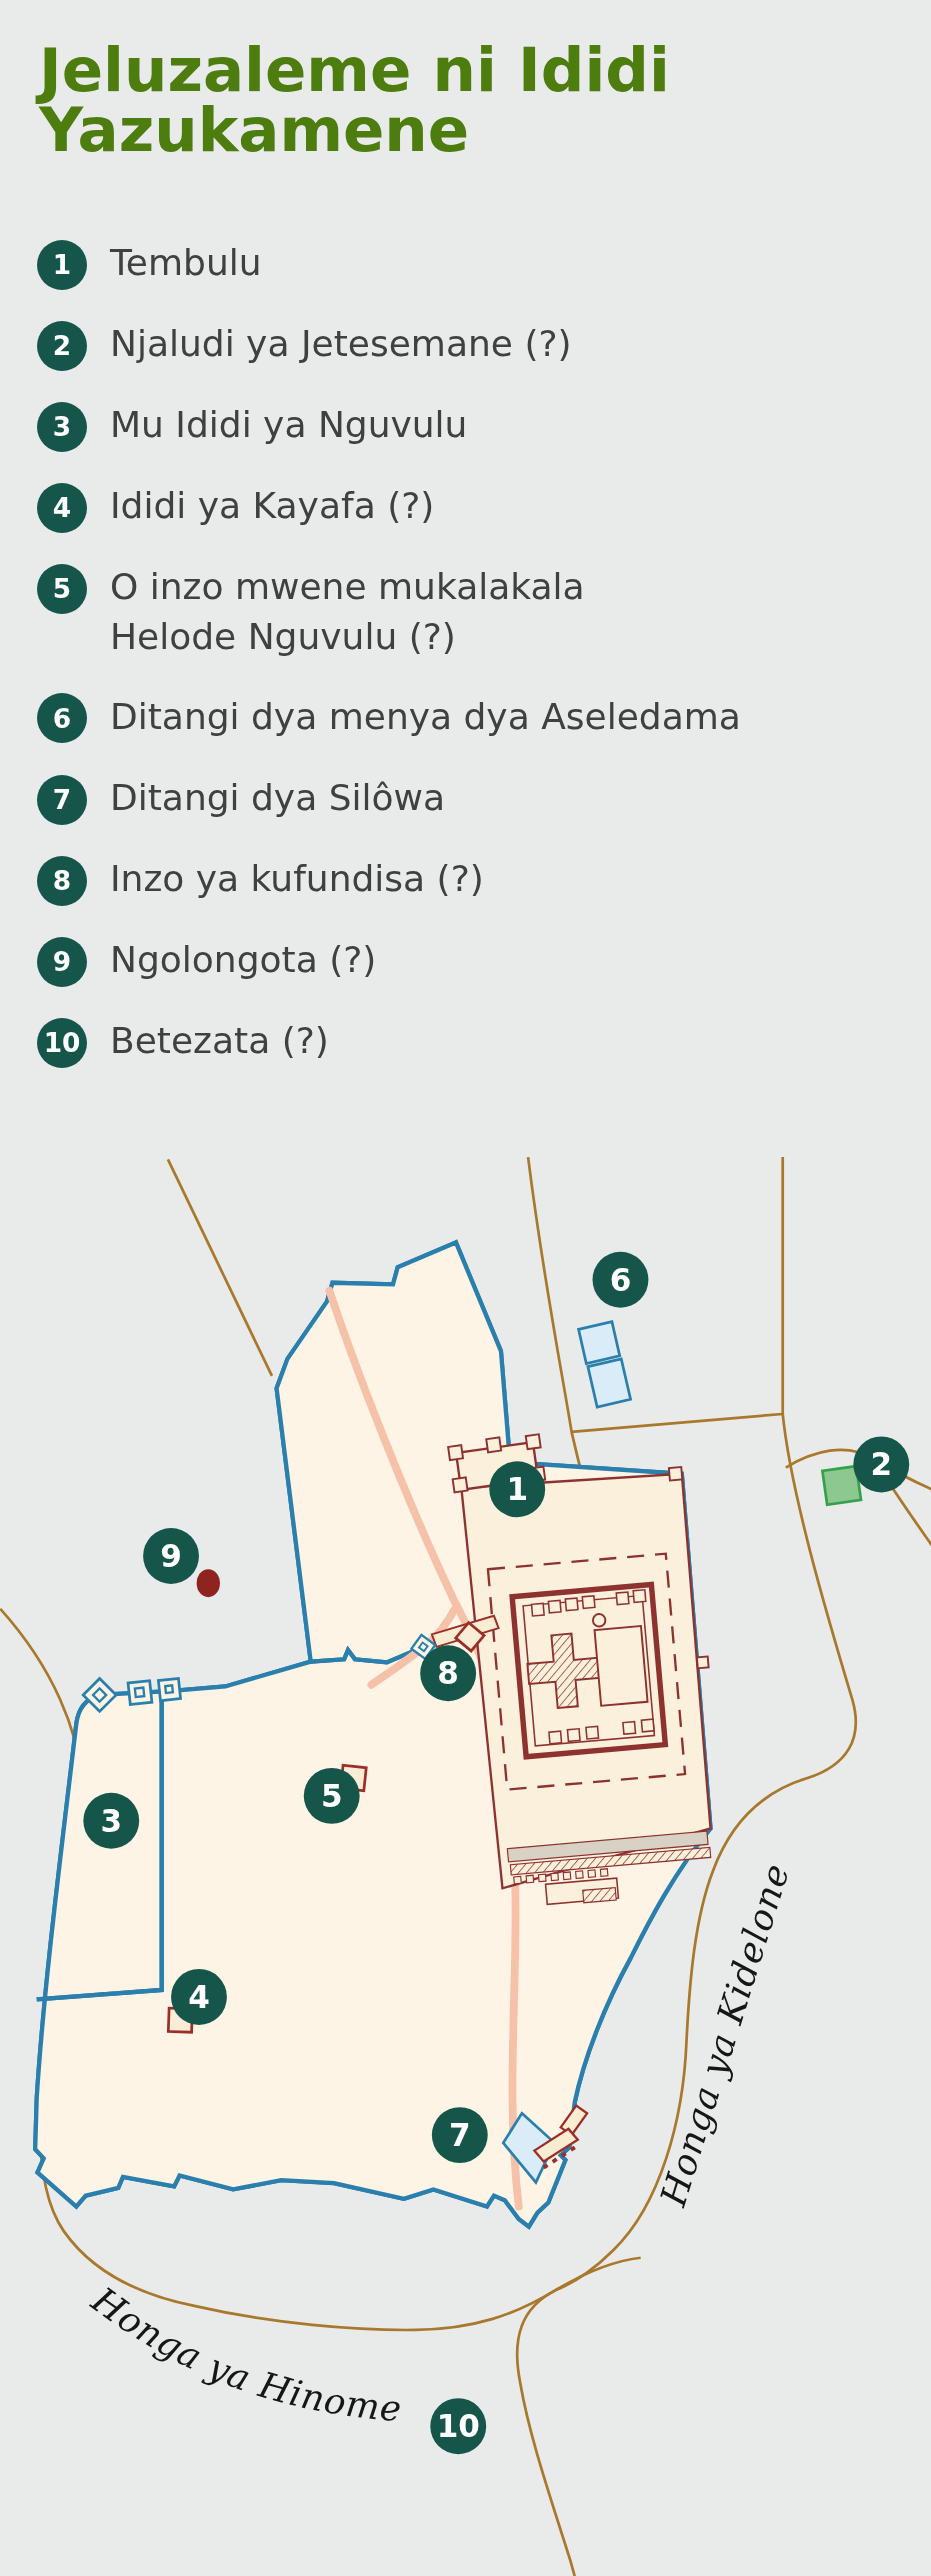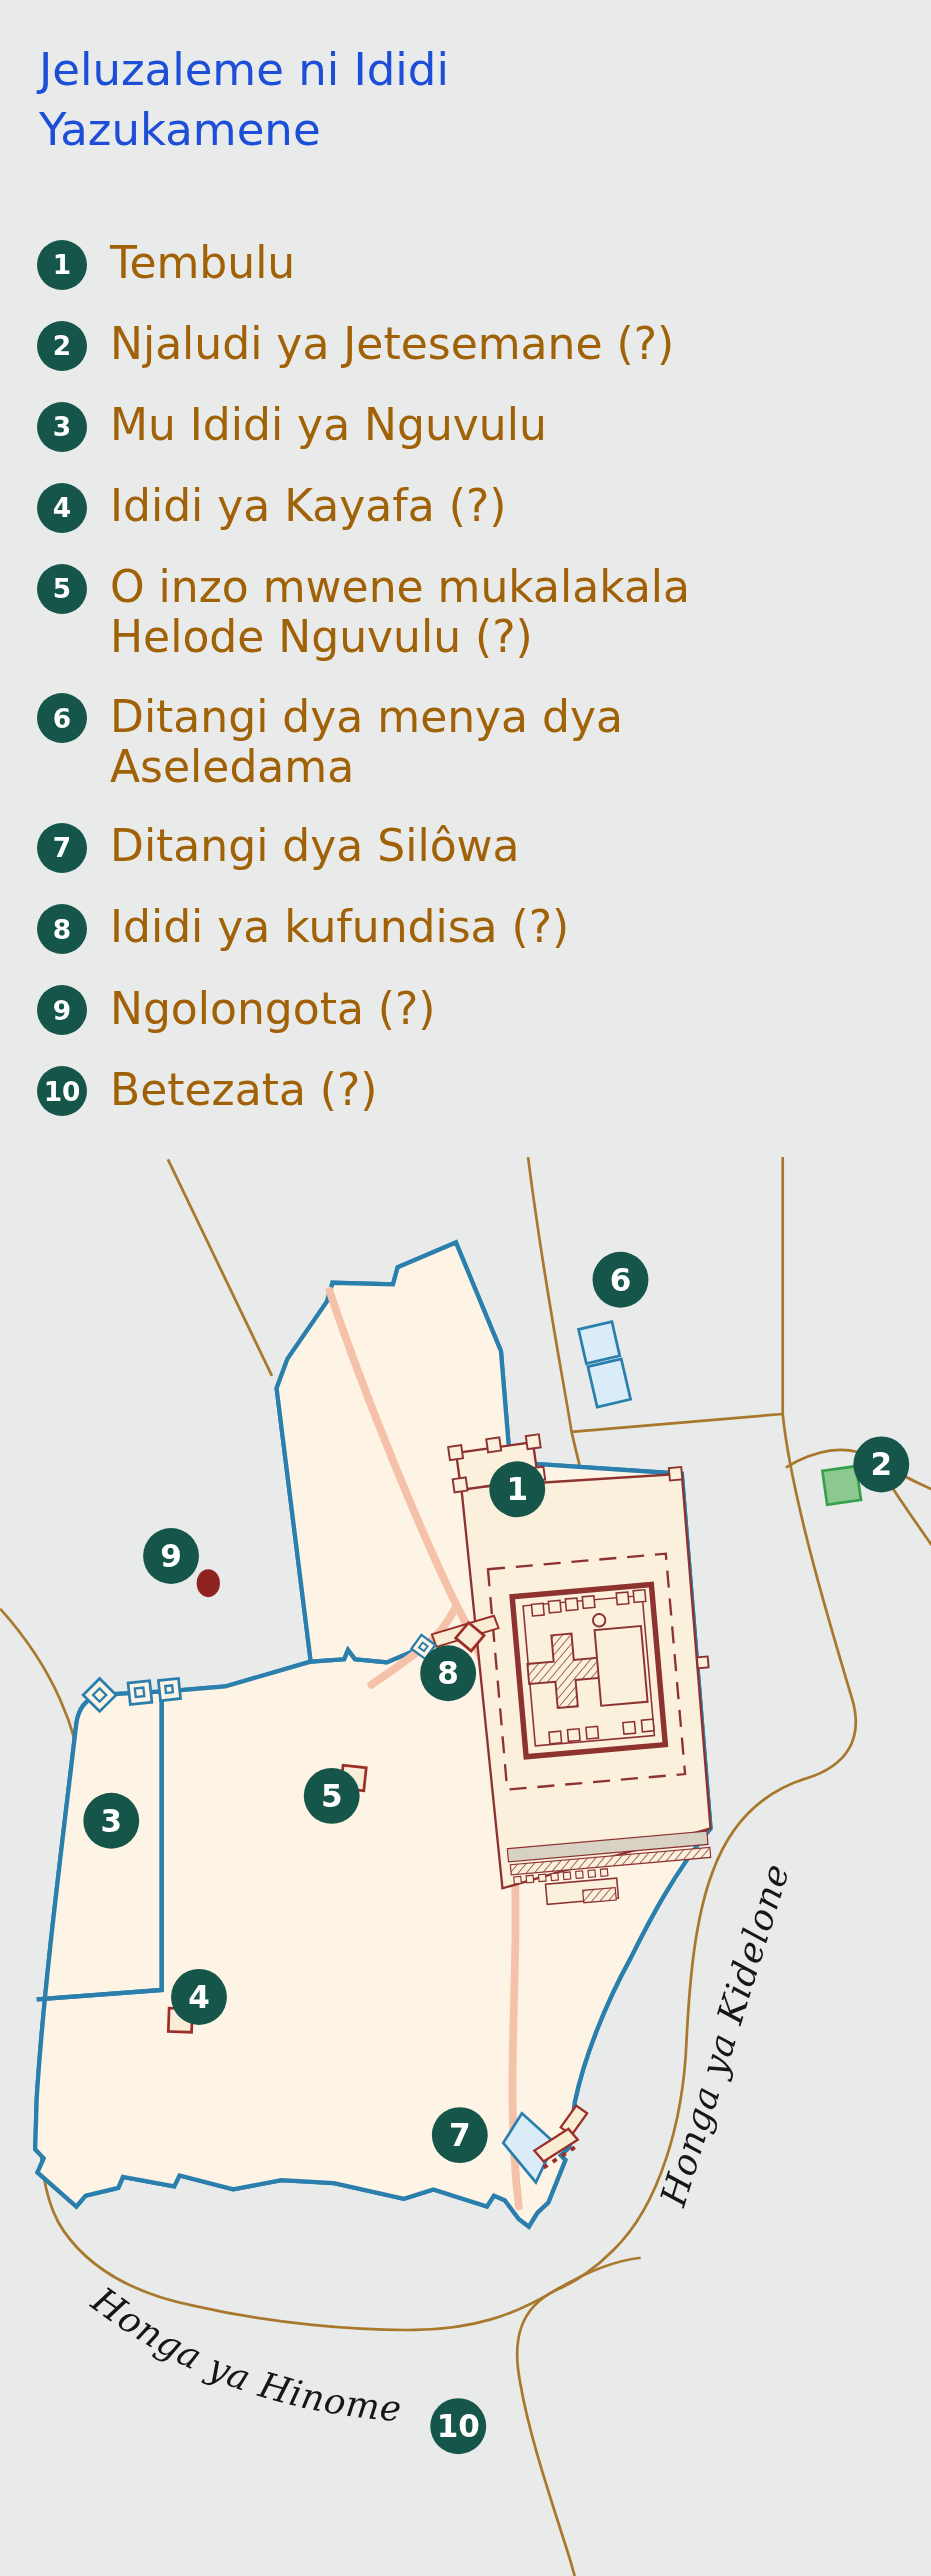--- a/index.html
+++ b/index.html
@@ -4,39 +4,39 @@
 <style>
   html,body{margin:0;padding:0;}
   body{
     width:932px;height:2576px;position:relative;overflow:hidden;
     background:#e9eaea;
     font-family:"DejaVu Sans","Liberation Sans",sans-serif;
     -webkit-font-smoothing:antialiased;
   }
   .title{
     position:absolute;left:39px;top:40px;width:815px;
-    font-size:45px;line-height:60px;font-weight:400;
-    color:#1d4ed8;letter-spacing:0px;
+    font-size:61px;line-height:60px;font-weight:700;
+    color:#4d7c0f;letter-spacing:0px;
   }
   .legend{
     position:absolute;left:37px;top:238px;width:838px;
     list-style:none;margin:0;padding:0;
   }
   .legend li{
     display:flex;align-items:flex-start;gap:23px;margin-bottom:29.5px;
   }
   .legend .num{
     flex:none;width:50px;height:50px;border-radius:50%;
     background:#16564a;color:#ffffff;
     font-size:26.4px;font-weight:bold;
     display:flex;align-items:center;justify-content:center;
     margin-top:1.6px;
   }
   .legend .lbl{
-    font-size:44px;line-height:50px;color:#a16207;max-width:668px;
+    font-size:36px;line-height:50px;color:#404040;max-width:668px;
   }
   .legend li.wrap2 .lbl{max-width:598px;}
   .mapwrap{position:absolute;left:0;top:1126px;width:932px;height:1450px;}
   svg{display:block;}
   .road{stroke:#a8782c;stroke-width:3.5;fill:none;}
   .pink{stroke:#f5c1a9;stroke-width:10;fill:none;stroke-linecap:round;}
   .wallblue{stroke:#2a7fad;stroke-width:5.5;fill:none;}
   .wallcore{stroke:#fdf4e6;stroke-width:2.6;fill:none;}
   .cityfill{fill:#fdf4e6;}
   .maplabel{
@@ -77,21 +77,21 @@
     <li>
     <span class="num">6</span>
     <span class="lbl">Ditangi dya menya dya Aseledama</span>
   </li>
     <li>
     <span class="num">7</span>
     <span class="lbl">Ditangi dya Silôwa</span>
   </li>
     <li>
     <span class="num">8</span>
-    <span class="lbl">Ididi ya kufundisa (?)</span>
+    <span class="lbl">Inzo ya kufundisa (?)</span>
   </li>
     <li>
     <span class="num">9</span>
     <span class="lbl">Ngolongota (?)</span>
   </li>
     <li>
     <span class="num">10</span>
     <span class="lbl">Betezata (?)</span>
   </li>
   </ul>

